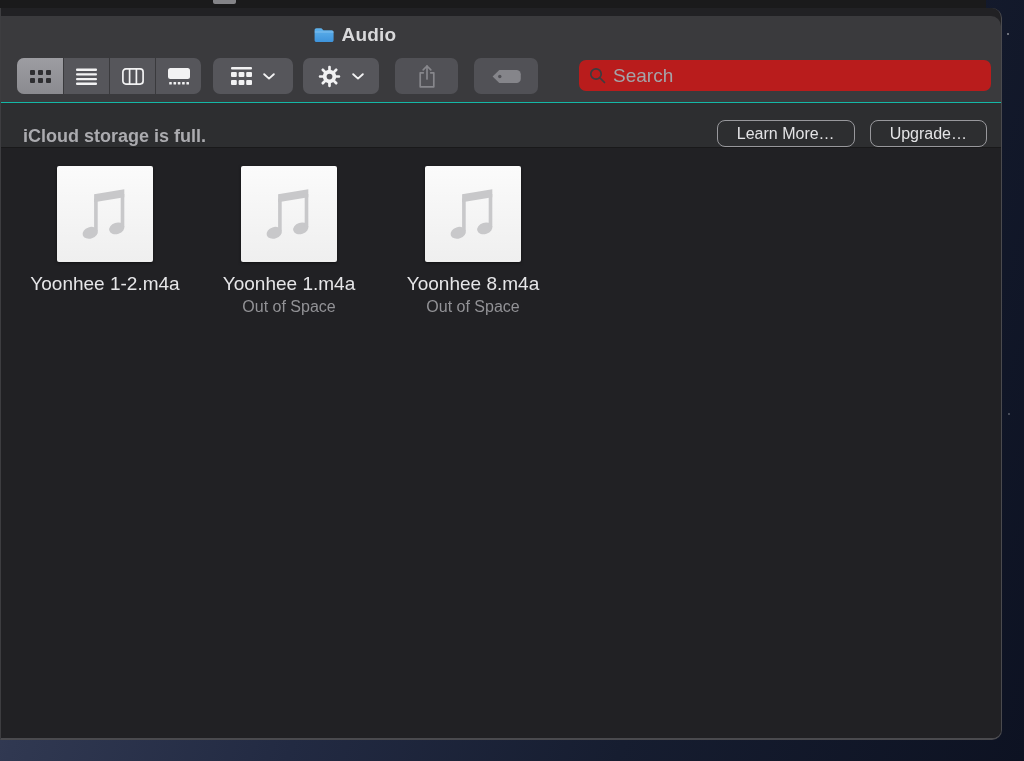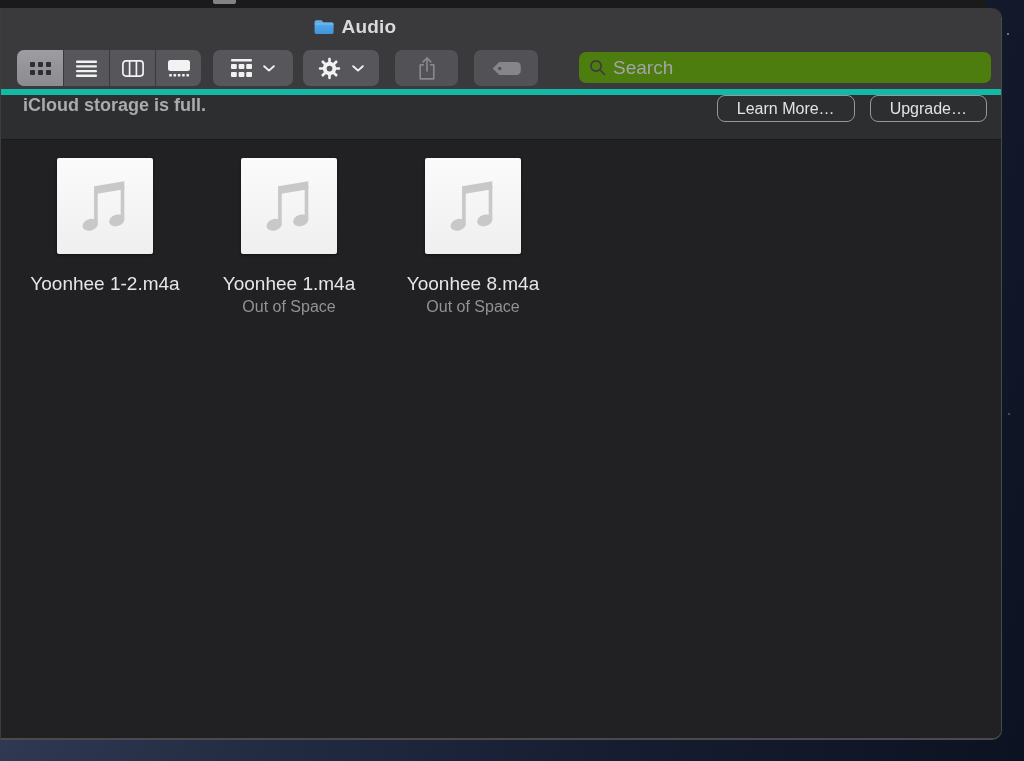--- a/index.html
+++ b/index.html
@@ -20,22 +20,22 @@
   
   .window{
     position:absolute; left:0; top:8px; width:1002px; height:732px;
     background:#212124;
     border-radius:0 10px 10px 0;
     border-right:1px solid #4a4a4e;
     border-bottom:2px solid #4a4a4e;
     border-left:1px solid #3d3d40;
     overflow:hidden;
   }
-  .chrome{ height:87px; background:#3a3a3d; border-bottom:6px solid #14b8a6;
-           border-radius:0 10px 0 0; position:relative; }
+  .chrome{ height:87px; background:#3a3a3d; border-bottom:1px solid #14b8a6;
+           border-radius:0 10px 0 0; position:relative;margin-top:8px; }
   .titlebar{ height:38px; position:relative; }
   .title-wrap{ position:absolute; left:354px; top:50%;
                transform:translate(-50%,-50%);
                display:flex; align-items:center; gap:7px; }
   .title-text{ font-size:19px; font-weight:600; color:#d9d9db; letter-spacing:.2px; }
 
   .toolbar{ position:relative; height:48px; }
   .tbtn{
     position:absolute; top:4px; height:36px; border:none; border-radius:7px;
     background:#56565b; display:flex; align-items:center; justify-content:center;
@@ -44,53 +44,53 @@
   .tbtn.dim{ background:#515156; }
   .segmented{ position:absolute; left:16px; top:4px; width:184px; height:36px;
               border-radius:7px; background:#56565b; display:flex; overflow:hidden; }
   .segment{ width:46px; height:36px; border:none; background:transparent;
             display:flex; align-items:center; justify-content:center; }
   .segment + .segment{ border-left:1px solid #3a3a3d; }
   .segment.selected{ background:linear-gradient(#9d9da2,#8b8b90); border-left:none; }
 
   .searchfield{
     position:absolute; left:578px; top:6px; width:412px; height:31px;
-    background:#4d7c0f; border-radius:7px;
+    background:#b91c1c; border-radius:7px;
     display:flex; align-items:center; padding:0 10px; gap:7px;
   }
   .searchfield input{
     flex:1; background:transparent; border:none; outline:none;
     font-family:"Liberation Sans", sans-serif;
     font-size:19px; color:#f0f0f2;
   }
   .searchfield input::placeholder{ color:#a4a4a9; opacity:1; }
 
   
   .banner{ height:45px; background:#2d2e30; border-bottom:1px solid #19191a;
-           display:flex; align-items:flex-start; padding:0 14px 0 22px; }
+           display:flex; align-items:flex-end; padding:0 14px 0 22px; }
   .banner-text{ font-size:18px; font-weight:700; color:#ababaf; }
   .banner-actions{ margin-left:auto; display:flex; gap:15px; }
   .banner-btn{
     height:27px; padding:0 19px; background:transparent;
     border:1.5px solid #98989c; border-radius:8px;
     color:#e3e3e5; font-family:"Liberation Sans", sans-serif; font-size:16px;
     display:flex; align-items:center; cursor:default;
   }
 
   
   .content{ height:598px; background:#212124; }
   .file-grid{ display:flex; gap:8px; padding:18px 0 0 16px; }
   .file-item{ width:176px; display:flex; flex-direction:column; align-items:center; }
   .file-icon{
     width:96px; height:96px; border-radius:2px;
     background:linear-gradient(#fbfbfb,#efefef);
     box-shadow:0 1px 3px rgba(0,0,0,.5);
     display:flex; align-items:center; justify-content:center;
   }
-  .file-name{ margin-top:20px; font-size:19px; color:#e6e6e8; text-align:center;
+  .file-name{ margin-top:12px; font-size:19px; color:#e6e6e8; text-align:center;
               white-space:nowrap; line-height:20px; }
   .file-status{ margin-top:5px; font-size:16px; color:#929296; 
                 line-height:16px; min-height:0; }
 </style>
 </head>
 <body>
 
 <div class="top-strip">
   <div class="top-tab"></div>
 </div>

